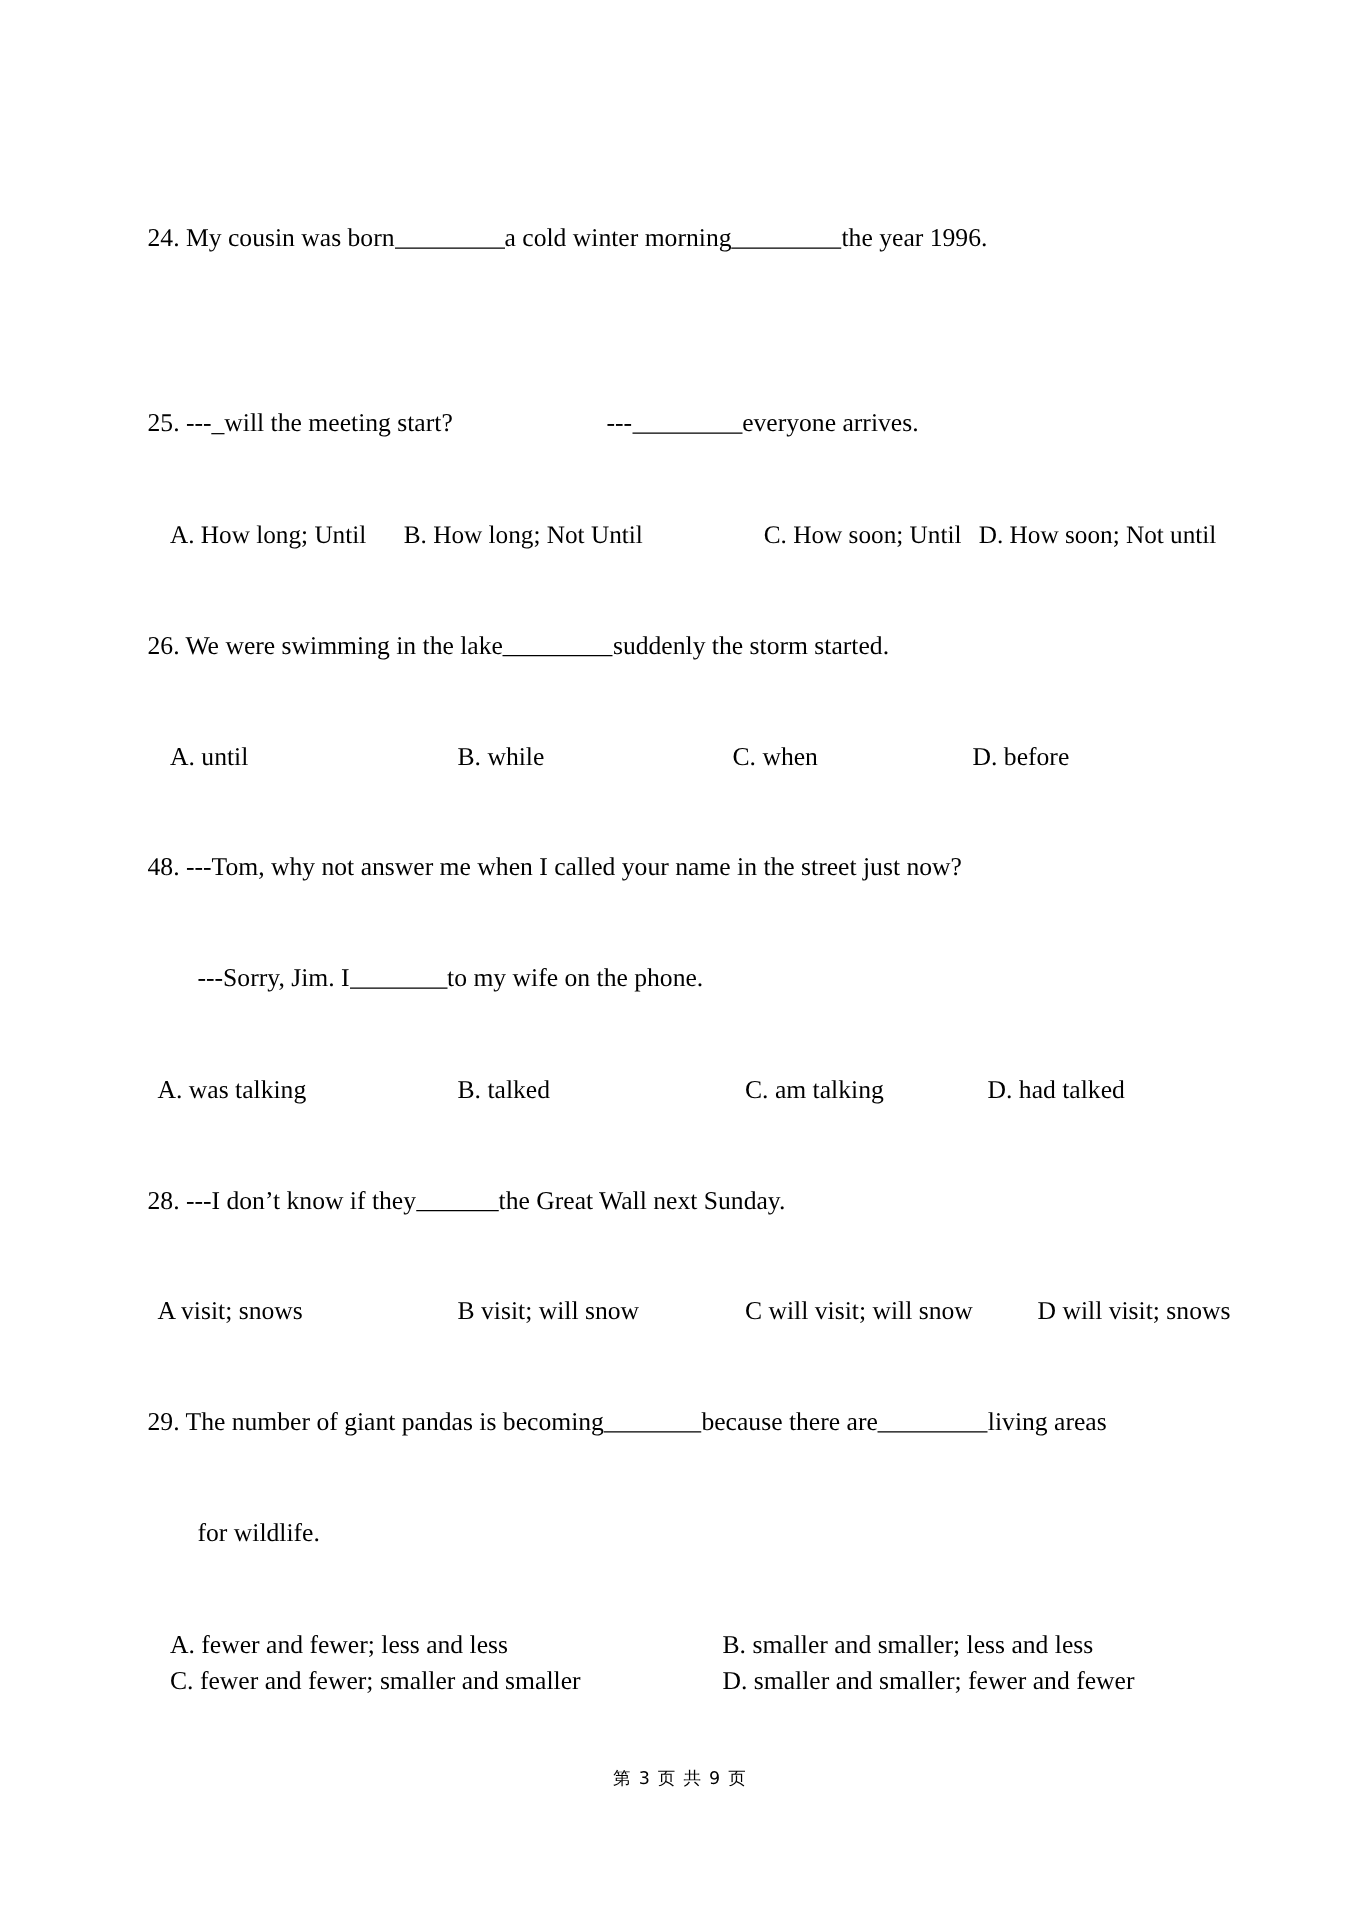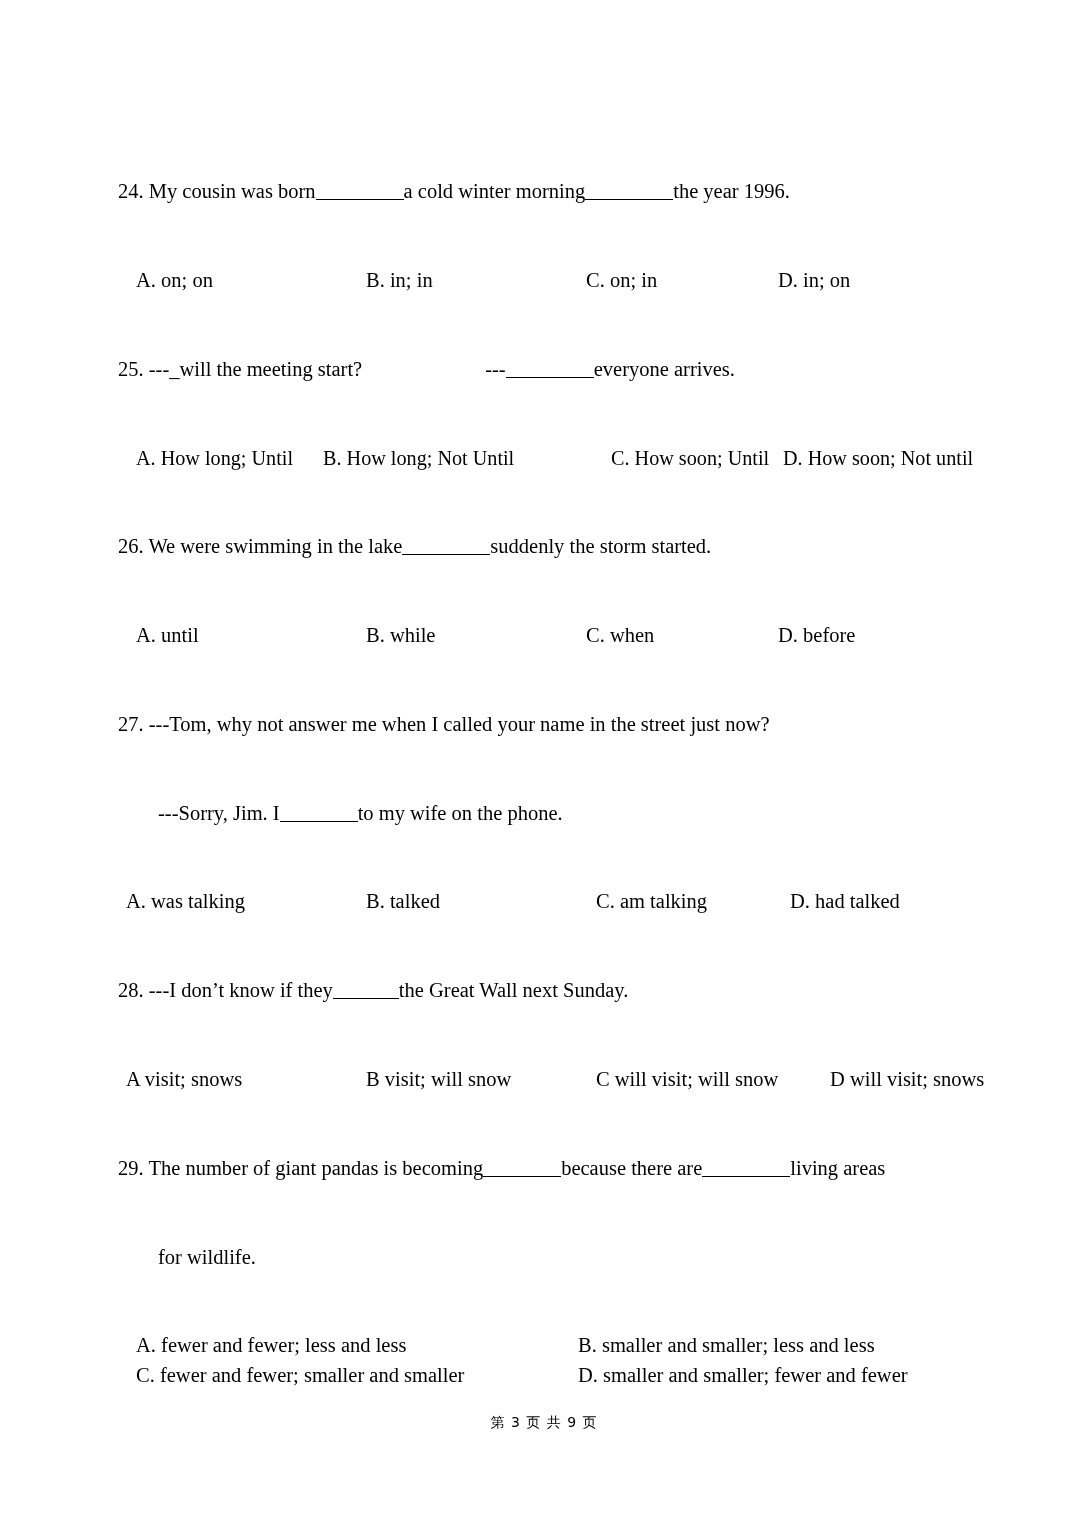--- a/index.html
+++ b/index.html
@@ -80,26 +80,20 @@
 </style>
 </head>
 <body>
 
 <div class="page">
   <div class="content">
 
     <div class="q">
       <span class="q-stem"><span>24. My cousin was born</span><span class="blank w8"></span><span>a cold winter morning</span><span class="blank w8"></span><span>the year 1996.</span></span>
     </div>
-    <div class="opts">
-      <span class="o a">A. on; on</span>
-      <span class="o b">B. in; in</span>
-      <span class="o c">C. on; in</span>
-      <span class="o d">D. in; on</span>
-    </div>
 
     <div class="q">
       <span class="q-stem"><span>25. ---_will the meeting start?</span><span>                        ---</span><span class="blank w8"></span><span>everyone arrives.</span></span>
     </div>
     <div class="opts" style="font-size:20.2px;">
       <span class="o a" style="left:18px;">A. How long; Until</span>
       <span class="o b" style="left:205px;">B. How long; Not Until</span>
       <span class="o c" style="left:460px;margin-left:33px;">C. How soon; Until</span>
       <span class="o d" style="left:665px;text-align:center;">D. How soon; Not until</span>
     </div>
@@ -108,21 +102,21 @@
       <span class="q-stem"><span>26. We were swimming in the lake</span><span class="blank w8"></span><span>suddenly the storm started.</span></span>
     </div>
     <div class="opts">
       <span class="o a">A. until</span>
       <span class="o b">B. while</span>
       <span class="o c">C. when</span>
       <span class="o d">D. before</span>
     </div>
 
     <div class="q">
-      <span class="q-stem">27. ---Tom, why not answer me when I called your name in the street just now?</span>
+      <span class="q-stem">48. ---Tom, why not answer me when I called your name in the street just now?</span>
       <span class="q-cont"><span>---Sorry, Jim. I</span><span class="blank w7"></span><span>to my wife on the phone.</span></span>
     </div>
     <div class="opts">
       <span class="o a" style="left:8px;">A. was talking</span>
       <span class="o b">B. talked</span>
       <span class="o c" style="left:478px;">C. am talking</span>
       <span class="o d" style="left:672px;">D. had talked</span>
     </div>
 
     <div class="q">

